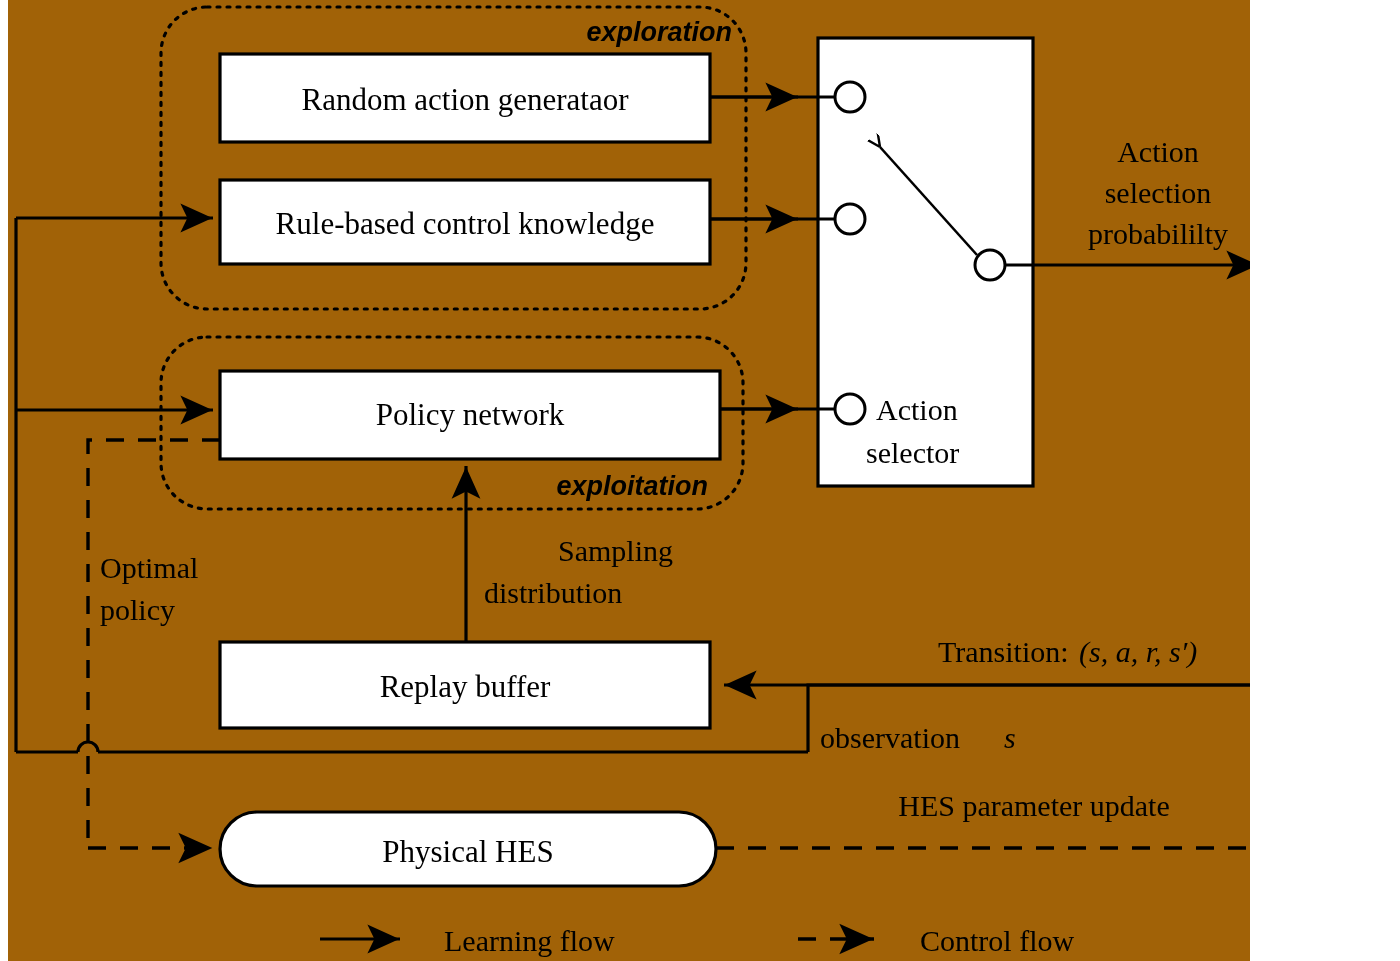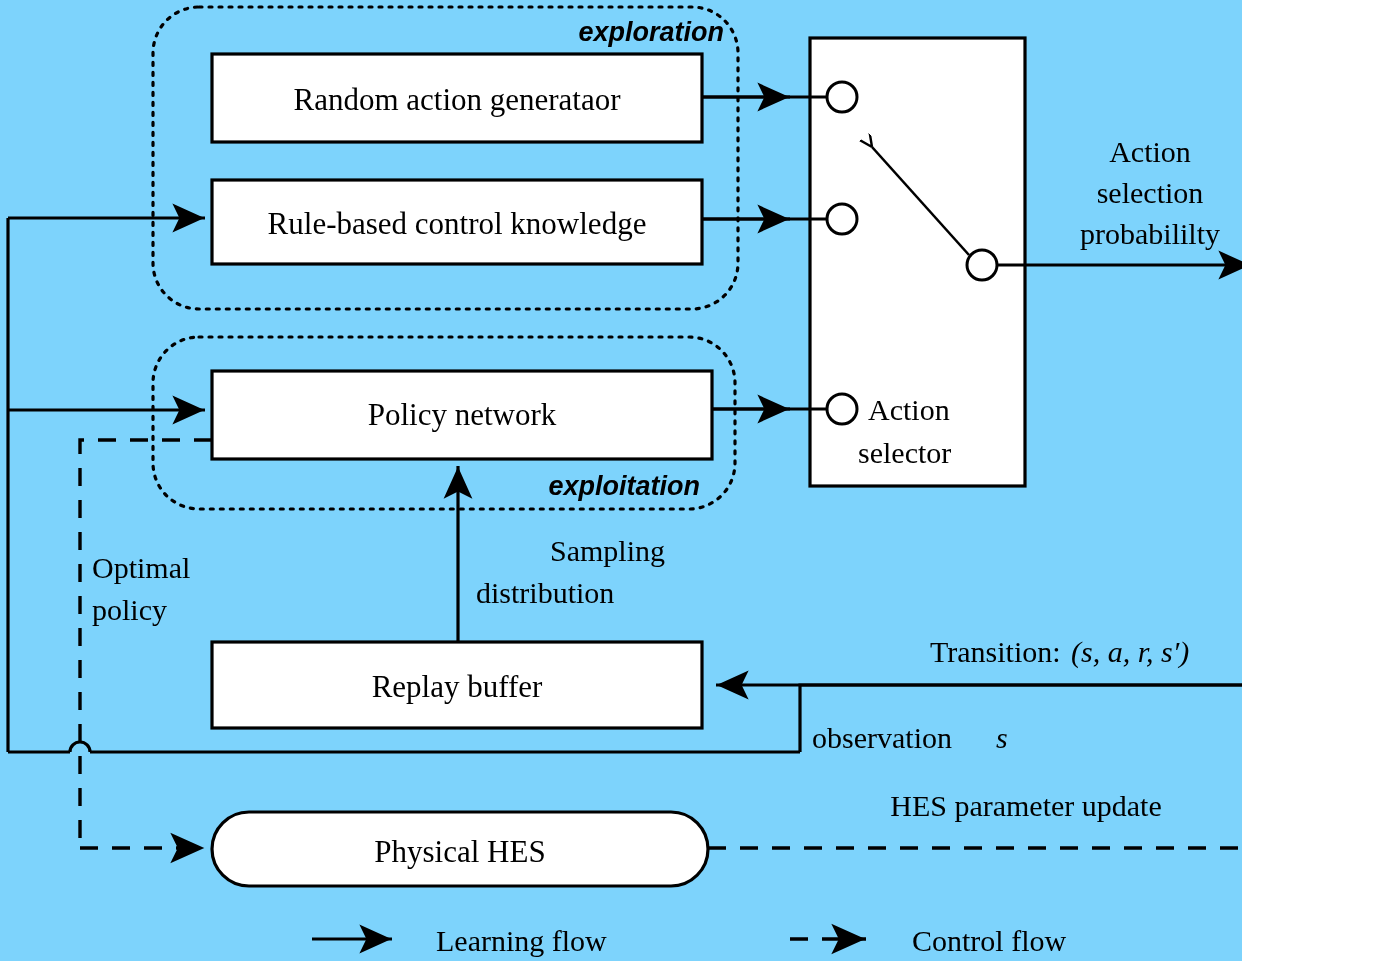--- a/index.html
+++ b/index.html
@@ -1,16 +1,16 @@
 <!DOCTYPE html>
 <html><head>
 <meta charset="utf-8">
 <style>
   html,body{margin:0;padding:0;background:#ffffff;}
-  #stage{position:relative;width:1242px;height:961px;background:#7dd3fc;overflow:hidden;}
+  #stage{position:relative;width:1242px;height:961px;background:#a16207;overflow:hidden;margin-left:8px;}
   svg{position:absolute;left:0;top:0;width:1400px;height:961px;}
   .blk{fill:#ffffff;stroke:#000000;stroke-width:3.2;}
   .grp{fill:none;stroke:#000000;stroke-width:3.2;stroke-dasharray:3 7;stroke-linecap:round;}
   .ln{fill:none;stroke:#000000;stroke-width:3.2;}
   .lnthin{fill:none;stroke:#000000;stroke-width:2.6;}
   .dsh{fill:none;stroke:#000000;stroke-width:3.4;stroke-dasharray:18 14;}
   .node{fill:#ffffff;stroke:#000000;stroke-width:3.0;}
   text{font-family:"Liberation Serif","DejaVu Serif",serif;fill:#000000;}
   .t{font-size:30px;}
   .t-box{font-size:31px;}

